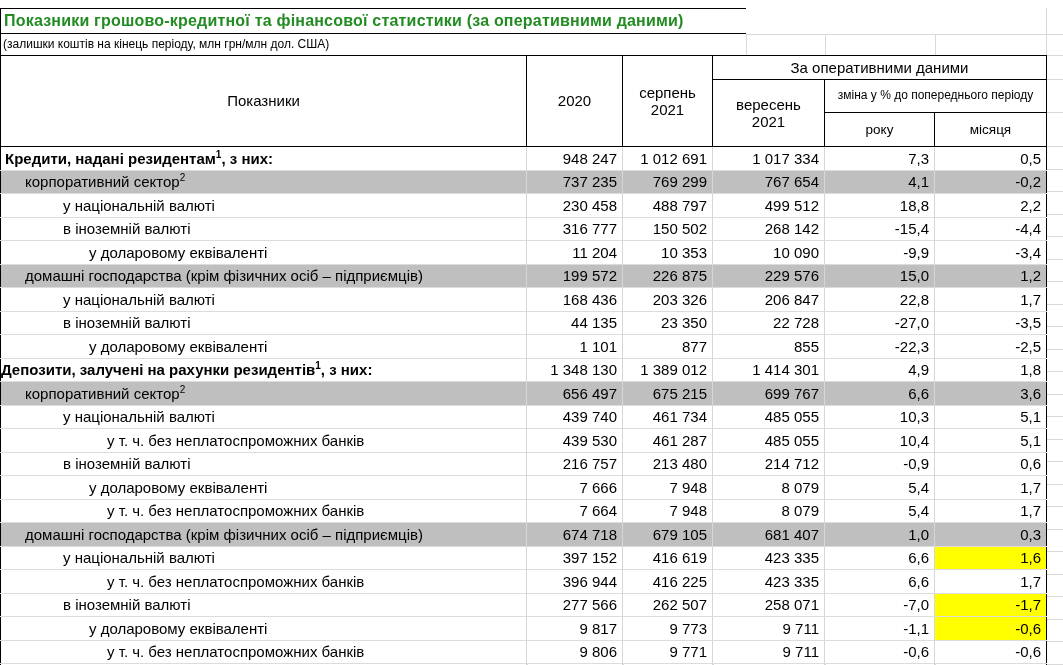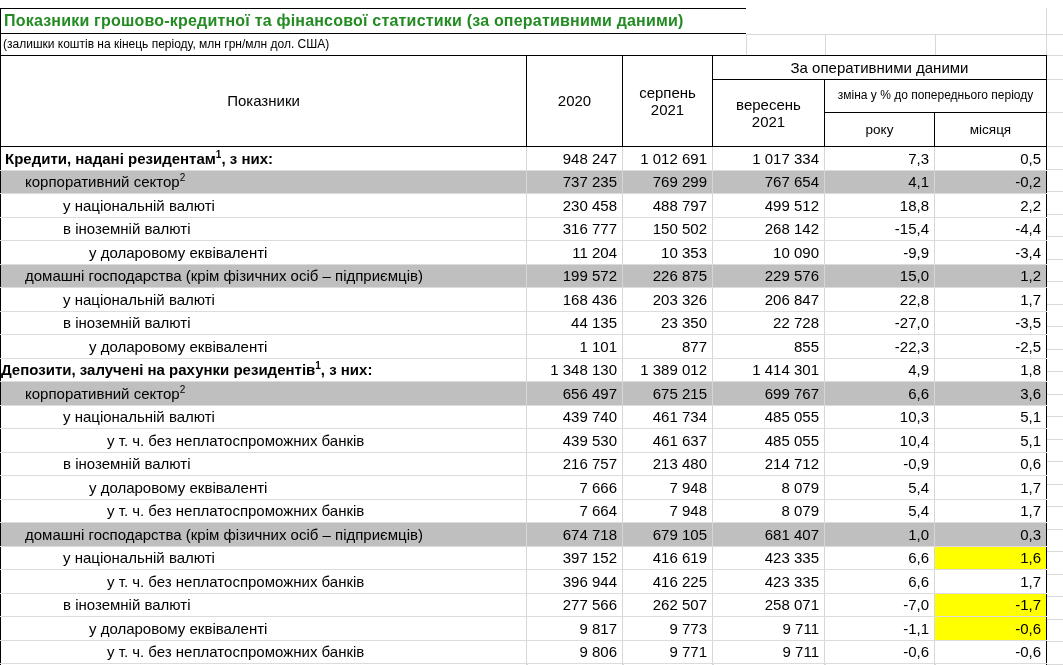--- a/index.html
+++ b/index.html
@@ -229,21 +229,21 @@
           <td class="label" style="padding-left: 62px;"><span>у національній валюті</span></td>
           <td class="num">439 740</td>
           <td class="num">461 734</td>
           <td class="num">485 055</td>
           <td class="num">10,3</td>
           <td class="num">5,1</td>
         </tr>
         <tr>
           <td class="label" style="padding-left: 106px;"><span>у т. ч. без неплатоспроможних банків</span></td>
           <td class="num">439 530</td>
-          <td class="num">461 637</td>
+          <td class="num">461 287</td>
           <td class="num">485 055</td>
           <td class="num">10,4</td>
           <td class="num">5,1</td>
         </tr>
         <tr>
           <td class="label" style="padding-left: 62px;"><span>в іноземній валюті</span></td>
           <td class="num">216 757</td>
           <td class="num">213 480</td>
           <td class="num">214 712</td>
           <td class="num">-0,9</td>

